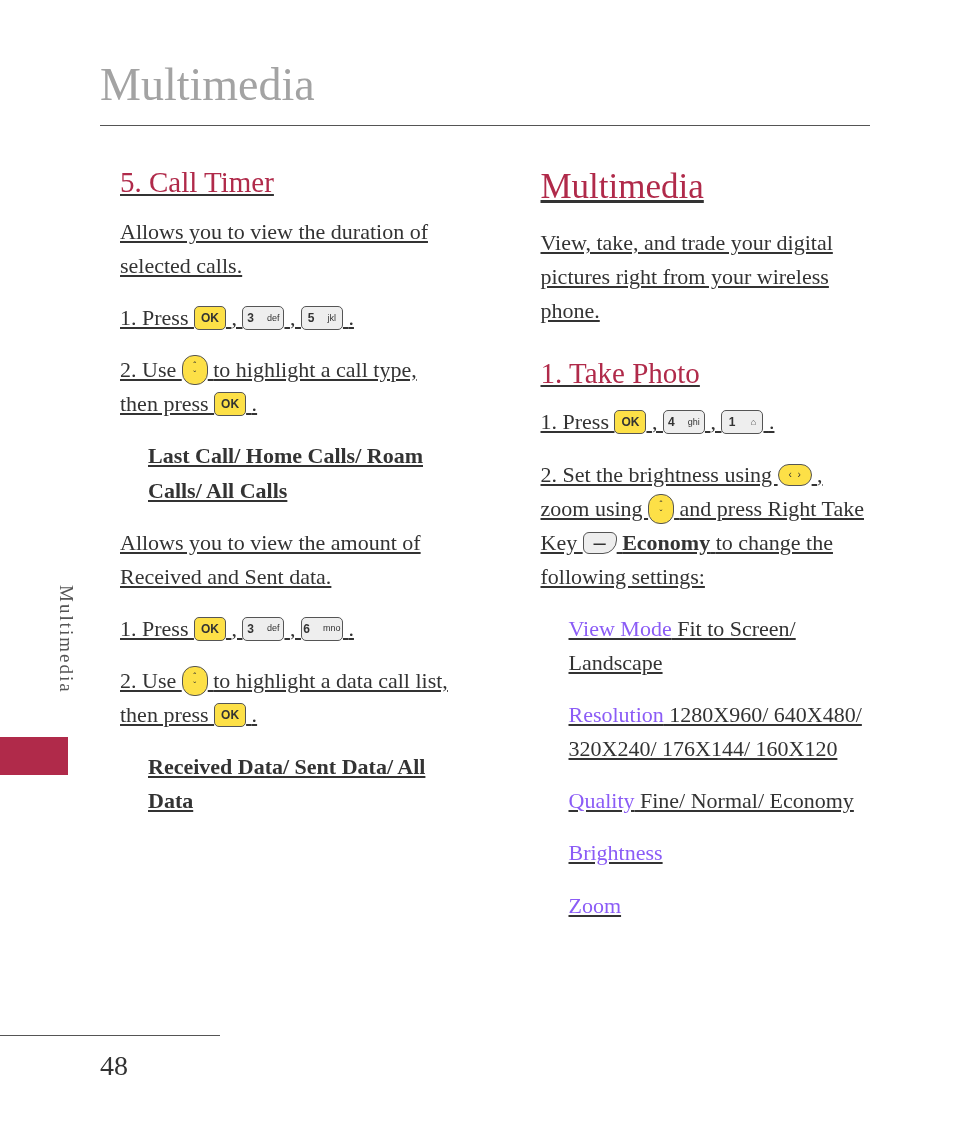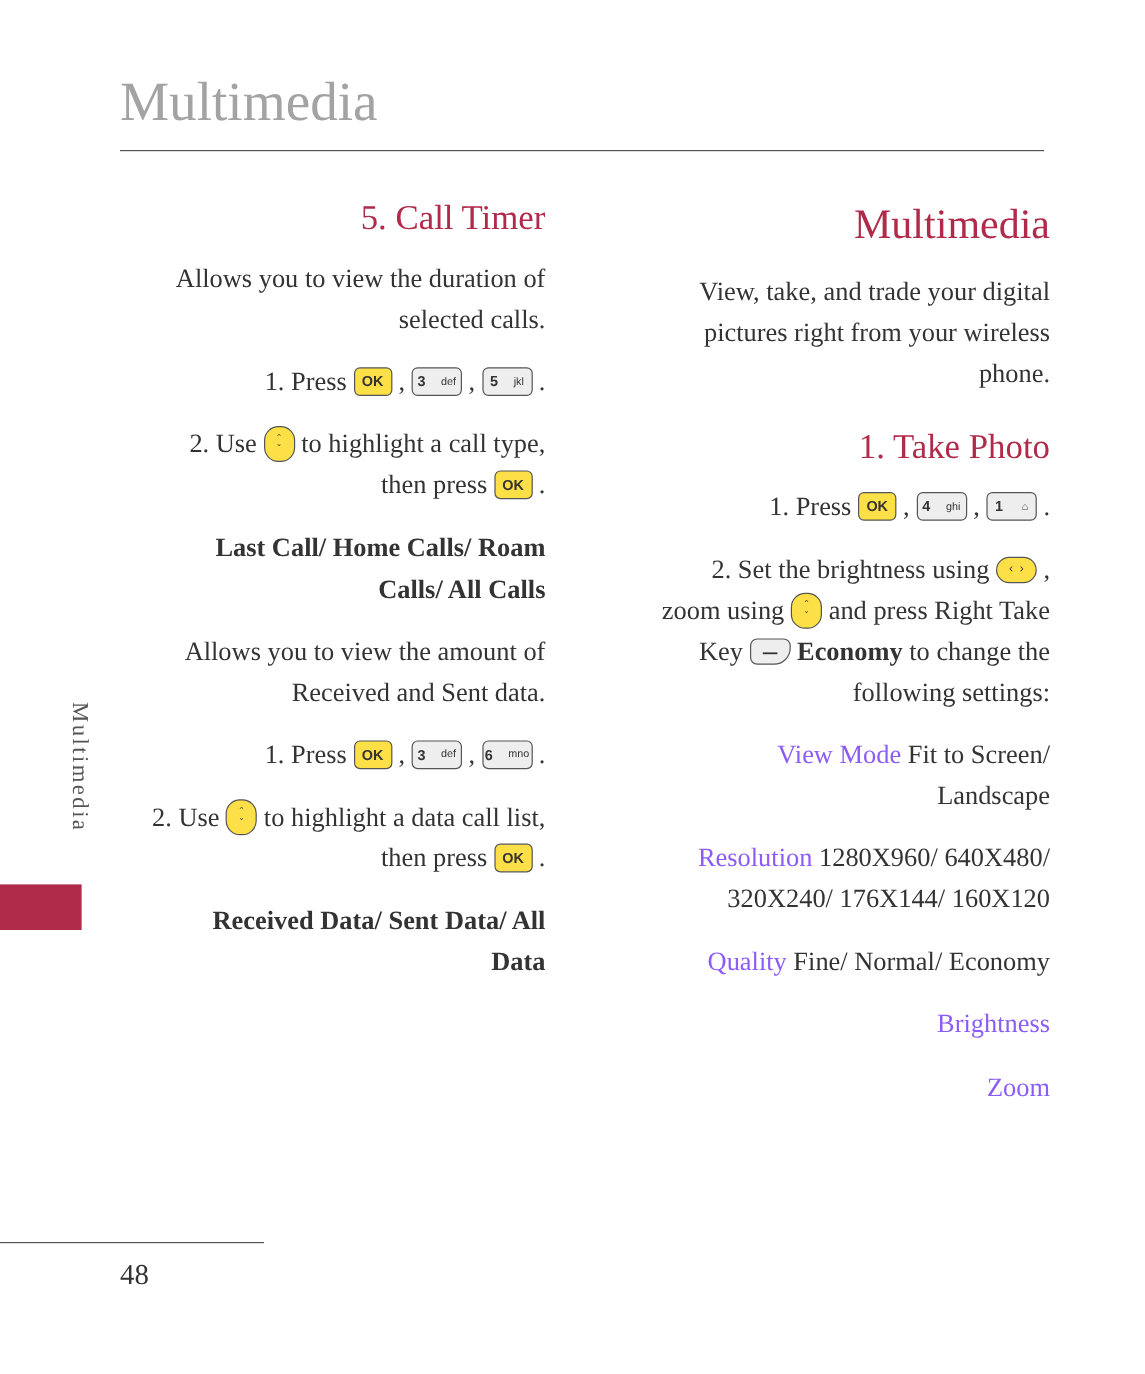--- a/index.html
+++ b/index.html
@@ -1,23 +1,23 @@
 <!DOCTYPE html>
 <html><head>
 <meta charset="utf-8">
 <style>
   body{margin:0;background:#fff;color:#333;}
-  .page{width:954px;height:1090px;position:relative;font-family:Georgia,"Times New Roman",serif;text-align:right;}
+  .page{width:954px;height:1090px;position:relative;font-family:Georgia,"Times New Roman",serif;}
   .title{position:absolute;top:58px;left:100px;font-size:46px;color:#a3a3a3;font-weight:400;}
   .rule{position:absolute;top:125px;left:100px;width:770px;border-top:1px solid #555;}
   .footer-rule{position:absolute;top:1035px;left:0;width:220px;border-top:1px solid #555;}
-  .page-num{position:absolute;top:1050px;left:100px;font-size:24px;color:#333;}
+  .page-num{position:absolute;top:1050px;left:100px;font-size:28px;color:#333;}
   .side-tab{position:absolute;top:585px;left:55px;writing-mode:vertical-rl;text-orientation:mixed;font-size:19px;color:#555;letter-spacing:2px;}
   .side-bar{position:absolute;top:737px;left:0;width:68px;height:38px;background:#b02a4a;}
-  .columns{position:absolute;top:160px;left:120px;width:755px;display:flex;gap:86px;}
+  .columns{position:absolute;top:160px;left:120px;width:755px;display:flex;gap:86px;text-decoration:underline;}
   .col{width:350px;font-size:22px;line-height:1.55;color:#333;}
   .h2{color:#b02a4a;font-size:29px;font-weight:500;margin:0 0 10px 0;}
   .h1{color:#b02a4a;font-size:35px;font-weight:500;margin:0 0 12px 0;}
   p{margin:0 0 18px 0;}
   .step{margin:0 0 18px 0;}
   .indent{margin-left:28px;}
   .bold{font-weight:600;}
   .red-label{color:#8b5cf6;}
   
   .key{display:inline-flex;align-items:center;justify-content:center;vertical-align:middle;border:1.5px solid #555;border-radius:5px;font-family:Arial,Helvetica,sans-serif;background:#fde047;line-height:1;position:relative;top:-2px;}

